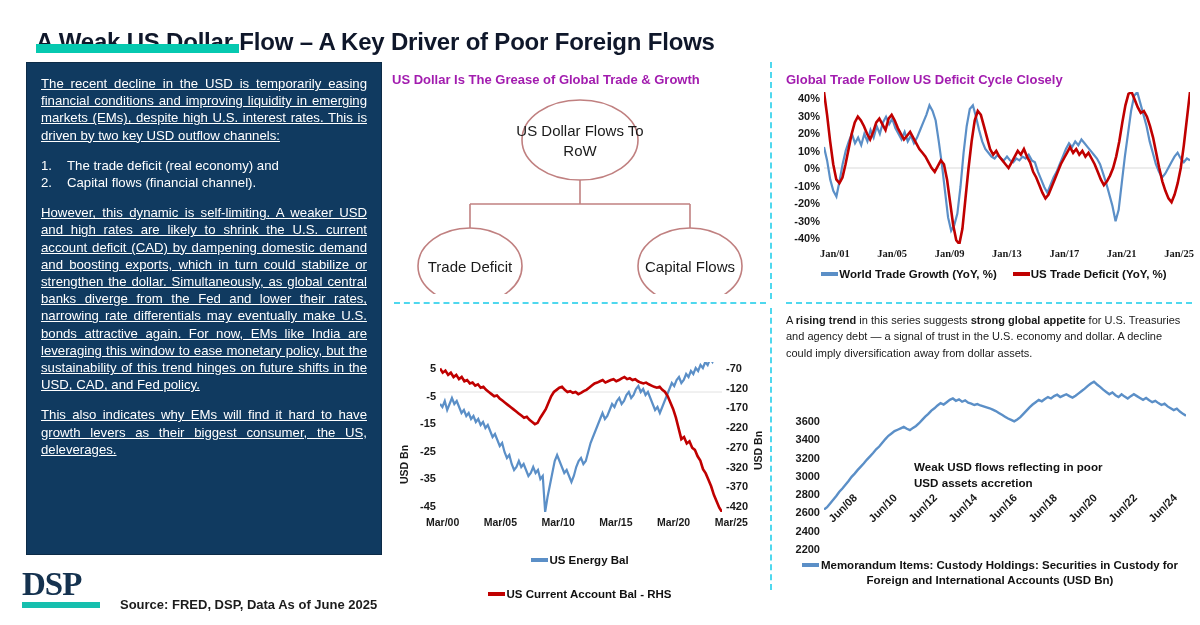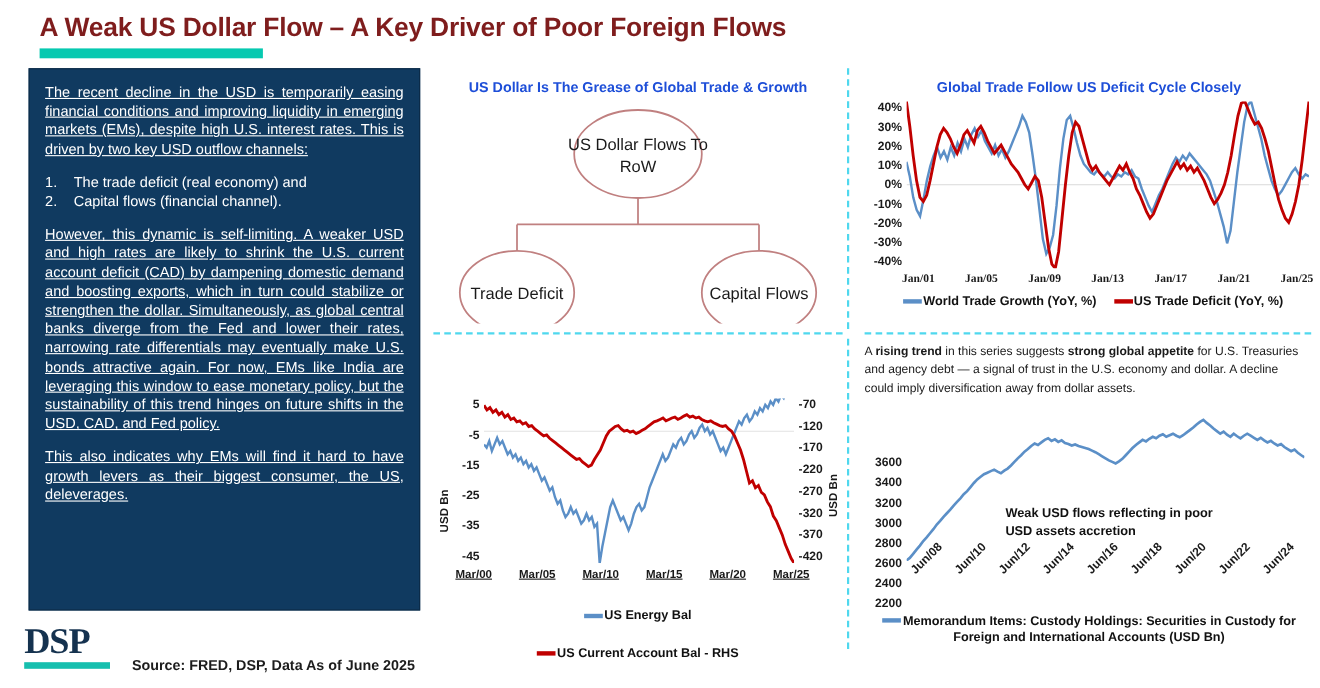--- a/index.html
+++ b/index.html
@@ -3,22 +3,22 @@
 <meta charset="utf-8">
 <style>
   * { box-sizing: border-box; margin:0; padding:0; }
   body {
     width:1200px; height:625px; background:#ffffff;
     font-family:"Liberation Sans", sans-serif; color:#1a1a1a;
     position:relative; overflow:hidden;
   }
   
   #page-title {
-    position:absolute; left:36px; top:12px;
-    font-size:24px; font-weight:bold; color:#7f1d1d;
+    position:absolute; left:36px; top:28px;
+    font-size:24px; font-weight:bold; color:#0f172a;
     letter-spacing:-0.2px; white-space:nowrap;
   }
   #title-accent {
     position:absolute; left:36px; top:44px;
     width:203px; height:9px; background:#06c9b0;
   }
   
   #narrative-panel {
     position:absolute; left:26px; top:62px; width:356px; height:493px;
     background:#103a60; border:1px solid #0c2b47;
@@ -47,21 +47,21 @@
   }
   .hsep {
     position:absolute; border-top:2px dashed #4fd8ee;
   }
   #sep-v-mid { left:770px; top:62px; height:237px; }
   #sep-v-mid2 { left:770px; top:308px; height:282px; }
   #sep-h-left { left:394px; top:302px; width:372px; }
   #sep-h-right { left:786px; top:302px; width:406px; }
   
   .panel-title {
-    font-size:13px; font-weight:bold; color:#1d4ed8; text-align:center;
+    font-size:13px; font-weight:bold; color:#a21caf; text-align:left;
     line-height:16px;
   }
   
   #diagram-panel { position:absolute; left:392px; top:72px; width:376px; height:225px; }
   #diagram-title { position:absolute; left:0; top:0; width:376px; }
   #diagram-svg { position:absolute; left:0; top:22px; }
   .node-label { font-family:"Liberation Sans", sans-serif; font-size:15px; fill:#1a1a1a; }
   
   #chart-trade { position:absolute; left:786px; top:72px; width:408px; height:226px; }
   #chart-trade-title { position:absolute; left:0; top:0; width:408px; }
@@ -227,21 +227,21 @@
       <div>-70</div>
       <div>-120</div>
       <div>-170</div>
       <div>-220</div>
       <div>-270</div>
       <div>-320</div>
       <div>-370</div>
       <div>-420</div>
     </div>
   <div class="axis-title-rot" id="deficit-ytitle-right" style="left:360px; top:148px;">USD Bn</div>
-  <div class="xaxis-row" id="deficit-xaxis" style="left:22px; top:194px; width:322px;text-decoration:underline;">
+  <div class="xaxis-row" id="deficit-xaxis" style="left:34px; top:194px; width:322px;">
       <div>Mar/00</div>
       <div>Mar/05</div>
       <div>Mar/10</div>
       <div>Mar/15</div>
       <div>Mar/20</div>
       <div>Mar/25</div>
     </div>
   <div class="legend-row" id="deficit-legend" style="left:0; top:232px; width:376px; gap:22px;flex-direction:column;">
       <span class="legend-item">
         <span class="legend-swatch" style="background: rgb(91, 143, 199);"></span>

